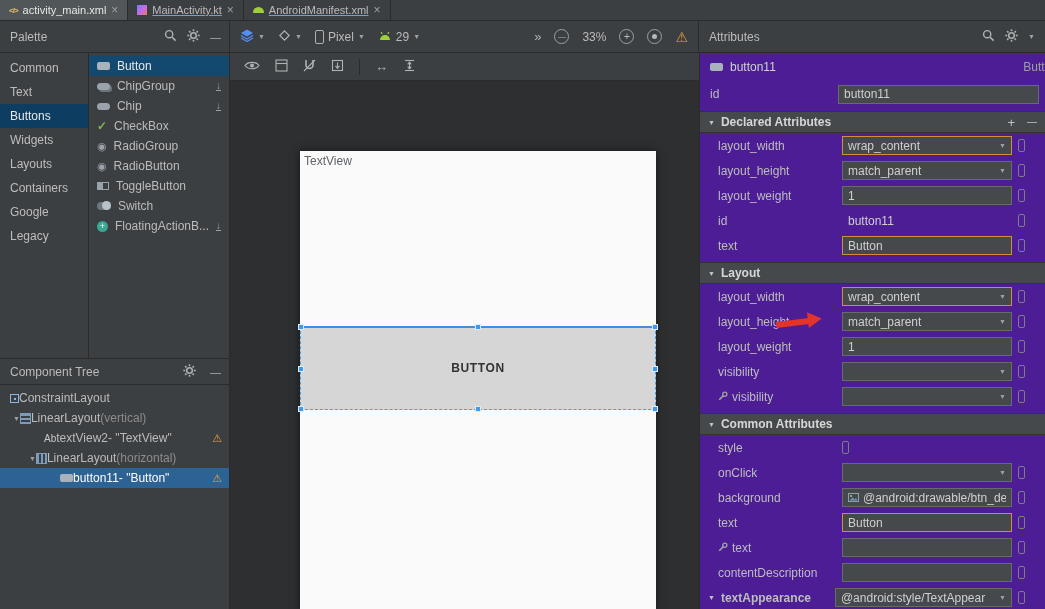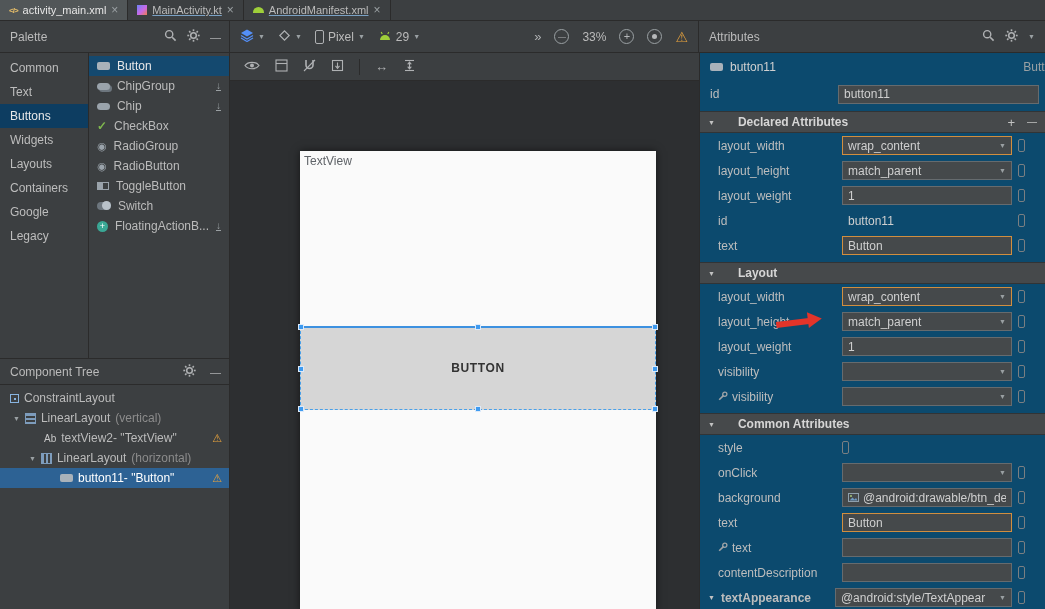--- a/index.html
+++ b/index.html
@@ -32,21 +32,21 @@
   .chevrons { color:#afb1b3; font-size:13px; }
   .zbtn { width:15px; height:15px; border:1px solid #9aa0a3; border-radius:50%; display:flex; align-items:center; justify-content:center; font-size:11px; color:#b6b8ba; line-height:1; }
   .zdot { width:5px; height:5px; background:#b6b8ba; border-radius:50%; display:inline-block; }
   .zoom-label { color:#bbbbbb; }
   .warn { color:#e8a33d; font-size:14px; }
   .ic-phone { width:9px; height:14px; border:1px solid #afb1b3; border-radius:2px; display:inline-block; }
   
   .content { display:flex; height:556px; }
   .left { width:230px; border-right:1px solid #2b2b2b; display:flex; flex-direction:column; background:#3c3f41; }
   .center { width:469px; display:flex; flex-direction:column; background:#2d2f31; }
-  .right { flex:1; border-left:1px solid #2b2b2b; display:flex; flex-direction:column; background:#0c4a6e; position:relative; overflow:hidden; }
+  .right { flex:1; border-left:1px solid #2b2b2b; display:flex; flex-direction:column; background:#4c1d95; position:relative; overflow:hidden; }
   
   .palette { height:306px; display:flex; border-bottom:1px solid #2b2b2b; }
   .cats { width:92px; border-right:1px solid #2b2b2b; padding-top:3px; }
   .cat { height:24px; line-height:24px; padding-left:10px; color:#bdbdbd; cursor:default; }
   .cat.selected { background:#0d3d61; color:#e8e8e8; }
   .comps { flex:1; padding-top:3px; }
   .comp { height:20px; display:flex; align-items:center; gap:7px; padding:0 8px; cursor:default; }
   .comp.selected { background:#14496f; color:#e8e8e8; }
   .cicon { flex:none; display:inline-block; }
   .ic-button { width:13px; height:8px; background:#a9b2ba; border-radius:2px; }
@@ -57,21 +57,21 @@
   .ic-radio::before { content:"◉"; color:#9aa3ab; font-size:11px; }
   .ic-togglebutton { width:12px; height:8px; border:1px solid #9aa3ab; background:linear-gradient(90deg,#9aa3ab 50%, transparent 50%); }
   .ic-switch { width:14px; height:8px; border-radius:4px; background:#6d767e; position:relative; }
   .ic-switch::after { content:""; position:absolute; right:0; top:-1px; width:9px; height:9px; border-radius:50%; background:#b9c2ca; }
   .ic-fab { width:11px; height:11px; border-radius:50%; background:#3aa795; color:#fff; font-size:9px; line-height:11px; text-align:center; }
   .ic-fab::before { content:"+"; }
   .dl { margin-left:auto; color:#9aa0a3; font-size:10px; line-height:9px; border-bottom:1px solid #9aa0a3; }
   
   .tree-head { height:26px; display:flex; align-items:center; gap:14px; padding:0 8px 0 10px; border-bottom:1px solid #2b2b2b; }
   .tree-body { flex:1; padding-top:3px; }
-  .trow { height:20px; display:flex; align-items:center; gap:5px; padding-right:7px; cursor:default; white-space:nowrap; }
+  .trow { height:20px; display:flex; align-items:center; padding-right:7px; cursor:default; white-space:nowrap; }
   .trow.selected { background:#2d6294; color:#ffffff; }
   .texp { font-size:7px; color:#9aa0a3; }
   .tname { color:inherit; }
   .tsuffix { color:#8c8c8c; }
   .twarn { margin-left:auto; color:#e8a33d; font-size:11px; }
   .ic-constraint { width:9px; height:9px; border:1px solid #88b4e0; display:inline-block; position:relative; }
   .ic-constraint::after { content:""; position:absolute; left:3px; top:3px; width:2px; height:2px; background:#88b4e0; }
   .ic-linear-v { width:11px; height:11px; border:1px solid #7d9cbc; background:repeating-linear-gradient(180deg,#7d9cbc 0 2px, transparent 2px 4px); display:inline-block; }
   .ic-linear-h { width:11px; height:11px; border:1px solid #7d9cbc; background:repeating-linear-gradient(90deg,#7d9cbc 0 2px, transparent 2px 4px); display:inline-block; }
   .ic-ab { color:#c8c8c8; font-size:10px; font-style:normal; }
@@ -92,21 +92,21 @@
   .comp-head { height:28px; display:flex; align-items:center; gap:7px; padding:0 10px; position:relative; flex:none; }
   .comp-type { position:absolute; right:-13px; top:7px; color:#9aa0a3; }
   .idrow { height:26px; display:flex; align-items:center; gap:6px; padding:0 6px 0 10px; flex:none; }
   .idrow .alabel { width:122px; }
   .alabel { width:118px; flex:none; color:#bdbdbd; white-space:nowrap; overflow:hidden; display:flex; align-items:center; gap:4px; }
   .aval { flex:1; height:19px; background:#45494b; border:1px solid #666b6e; display:flex; align-items:center; gap:4px; padding:0 5px; color:#cfcfcf; min-width:0; }
   .aval .avtext { white-space:nowrap; overflow:hidden; flex:1; }
   .aval.dd .caret { margin-left:auto; flex:none; }
   .aval.orange { border:1px solid #d18e3f; }
   .aval.plain { background:transparent; border:1px solid transparent; }
-  .asection { height:22px; background:#46494b; border-top:1px solid #313436; border-bottom:1px solid #313436; display:flex; align-items:center; gap:23px; padding:0 8px; font-weight:bold; color:#d6d6d6; margin-top:4px; flex:none; }
+  .asection { height:22px; background:#46494b; border-top:1px solid #313436; border-bottom:1px solid #313436; display:flex; align-items:center; gap:6px; padding:0 8px; font-weight:bold; color:#d6d6d6; margin-top:4px; flex:none; }
   .tri { font-size:7px; color:#c2c2c2; }
   .sactions { margin-left:auto; display:flex; gap:12px; align-items:center; color:#c2c2c2; font-weight:normal; }
   .sbtn { font-size:13px; line-height:1; cursor:default; }
   .arow { height:25px; display:flex; align-items:center; gap:6px; padding:0 20px 0 18px; position:relative; flex:none; }
   .flag { width:7px; height:13px; border:1px solid #7a7f82; border-radius:2px; flex:none; }
   .ta-row { padding-left:8px; }
   .ta-row .alabel { font-weight:bold; width:108px; }
   
   .red-arrow { position:absolute; left:76px; top:4px; width:50px; height:17px; transform:rotate(-7deg); z-index:6; pointer-events:none; }
   .ra-tail { position:absolute; left:0; top:6px; width:33px; height:6px; background:#e3342a; }

